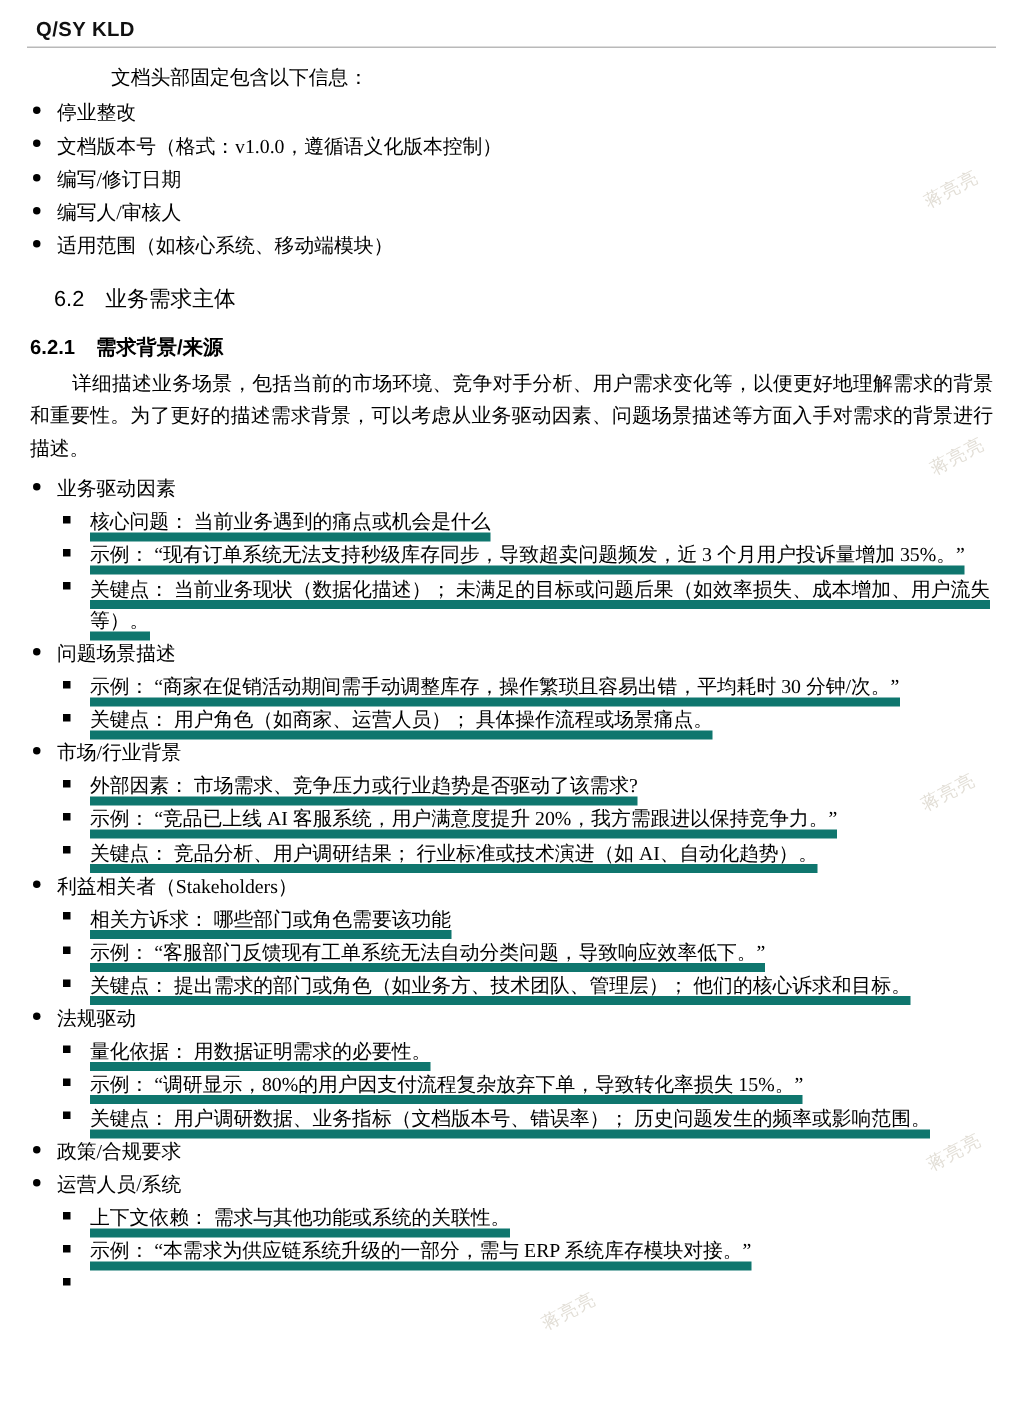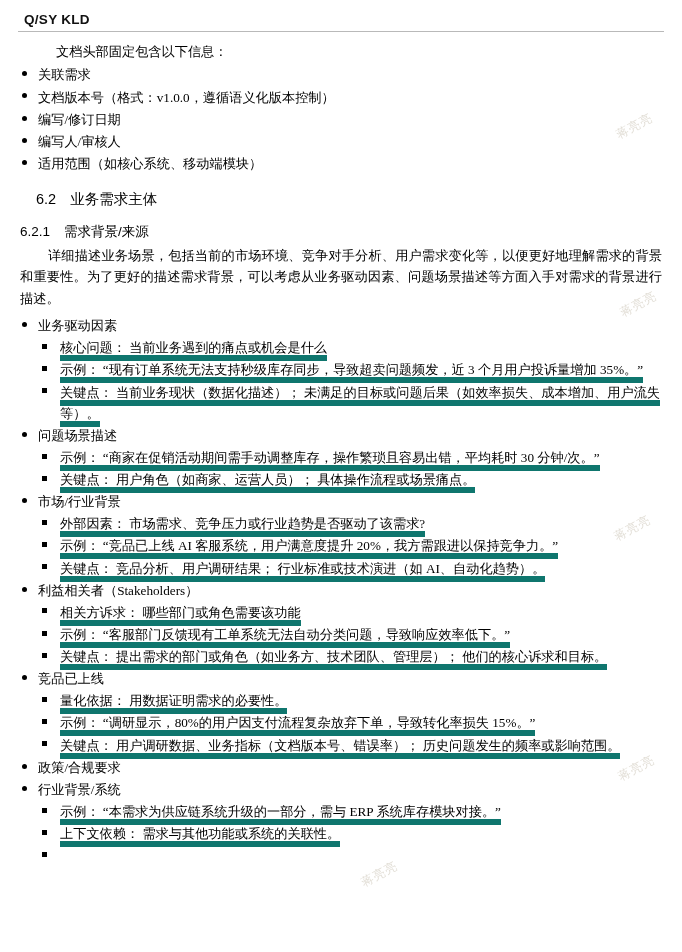--- a/index.html
+++ b/index.html
@@ -34,38 +34,38 @@
     border: 0;
     border-top: 1px solid #b9b9b9;
     margin: 4px 0 10px 0;
   }
   .para {
     font-size: 13.2px;
     line-height: 1.55;
     margin: 0 0 2px 0;
   }
   .indent-1 {
-    margin-left: 38px;
+    margin-left: 56px;
   }
   .body-indent {
     text-indent: 28px;
     margin: 4px 2px 6px 2px;
     text-align: justify;
     line-height: 1.62;
   }
   h2.sec {
     font-family: "Liberation Sans", sans-serif;
     font-size: 14.5px;
     font-weight: normal;
     margin: 16px 0 6px 18px;
   }
   h3.sec {
     font-family: "Liberation Sans", sans-serif;
     font-size: 13.5px;
-    font-weight: normal;
+    font-weight: bold;
     margin: 14px 0 4px 2px;
   }
   h2.sec .num, h3.sec .num {
     display: inline-block;
     margin-right: 14px;
   }
   ul.lv1 {
     list-style: none;
     margin: 2px 0 0 0;
     padding: 0;
@@ -139,21 +139,21 @@
 <body>
 
 <div class="page">
 
   <div class="doc-header">Q/SY KLD</div>
   <hr class="header-rule">
 
   <div class="para indent-1">文档头部固定包含以下信息：</div>
 
   <ul class="lv1 header-list">
-    <li class="l1"><span class="b1"></span><span>关联需求</span></li>
+    <li class="l1"><span class="b1"></span><span>停业整改</span></li>
     <li class="l1"><span class="b1"></span><span>文档版本号（格式：v1.0.0，遵循语义化版本控制）</span></li>
     <li class="l1"><span class="b1"></span><span>编写/修订日期</span></li>
     <li class="l1"><span class="b1"></span><span>编写人/审核人</span></li>
     <li class="l1"><span class="b1"></span><span>适用范围（如核心系统、移动端模块）</span></li>
   </ul>
 
   <h2 class="sec">
     <span class="num">6.2</span><span>业务需求主体</span>
   </h2>
 
@@ -199,39 +199,39 @@
       <span>利益相关者（Stakeholders）</span>
       <ul class="lv2 sub-block">
         <li class="l2"><span class="b2"></span><span class="u">相关方诉求： 哪些部门或角色需要该功能</span></li>
         <li class="l2"><span class="b2"></span><span class="u">示例： “客服部门反馈现有工单系统无法自动分类问题，导致响应效率低下。”</span></li>
         <li class="l2"><span class="b2"></span><span class="u">关键点： 提出需求的部门或角色（如业务方、技术团队、管理层）； 他们的核心诉求和目标。</span></li>
       </ul>
     </li>
 
     <li class="l1">
       <span class="b1"></span>
-      <span>竞品已上线</span>
+      <span>法规驱动</span>
       <ul class="lv2 sub-block">
         <li class="l2"><span class="b2"></span><span class="u">量化依据： 用数据证明需求的必要性。</span></li>
         <li class="l2"><span class="b2"></span><span class="u">示例： “调研显示，80%的用户因支付流程复杂放弃下单，导致转化率损失 15%。”</span></li>
         <li class="l2"><span class="b2"></span><span class="u">关键点： 用户调研数据、业务指标（文档版本号、错误率）； 历史问题发生的频率或影响范围。</span></li>
       </ul>
     </li>
 
     <li class="l1">
       <span class="b1"></span>
       <span>政策/合规要求</span>
     </li>
 
     <li class="l1">
       <span class="b1"></span>
-      <span>行业背景/系统</span>
-      <ul class="lv2 sub-block">
+      <span>运营人员/系统</span>
+      <ul class="lv2 sub-block">
+        <li class="l2"><span class="b2"></span><span class="u">上下文依赖： 需求与其他功能或系统的关联性。</span></li>
         <li class="l2"><span class="b2"></span><span class="u">示例： “本需求为供应链系统升级的一部分，需与 ERP 系统库存模块对接。”</span></li>
-        <li class="l2"><span class="b2"></span><span class="u">上下文依赖： 需求与其他功能或系统的关联性。</span></li>
         <li class="l2"><span class="b2"></span></li>
       </ul>
     </li>
 
   </ul>
 
   <div class="watermark wm1">蒋亮亮</div>
   <div class="watermark wm2">蒋亮亮</div>
   <div class="watermark wm3">蒋亮亮</div>
   <div class="watermark wm4">蒋亮亮</div>

